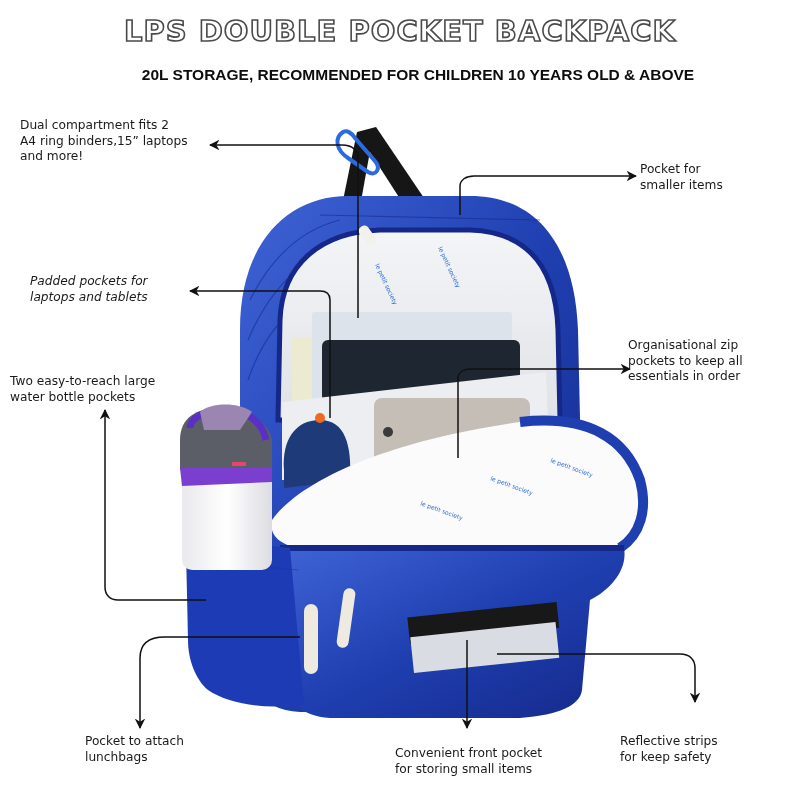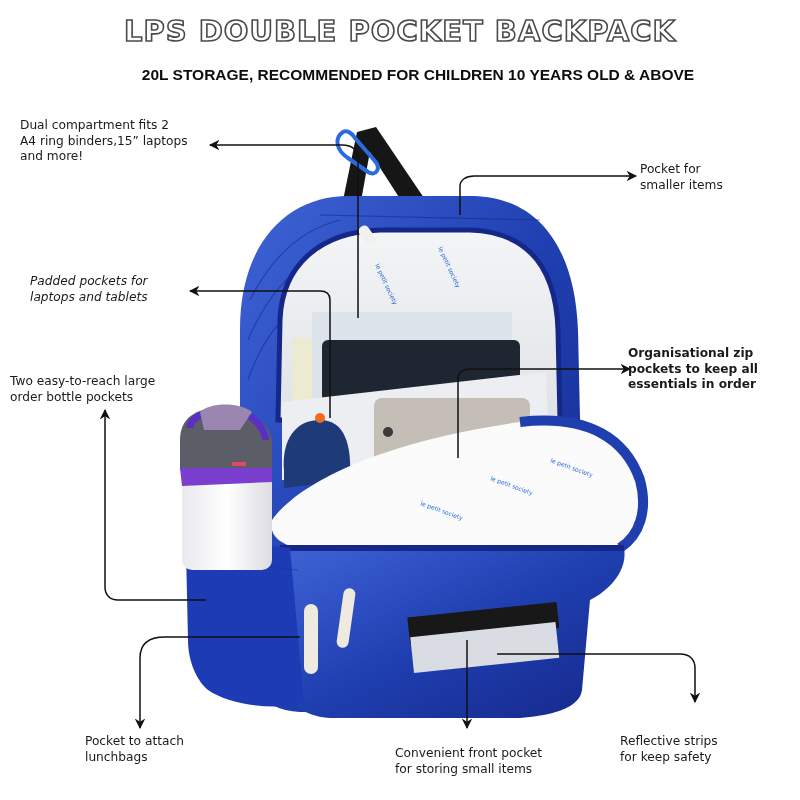--- a/index.html
+++ b/index.html
@@ -137,23 +137,23 @@
   </g>
 </svg>
 
 <div class="label" style="left:20px; top:118px; width:210px;">Dual compartment fits 2
 A4 ring binders,15” laptops
 and more!</div>
 <div class="label" style="left:640px; top:162px; width:110px;">Pocket for
 smaller items</div>
 <div class="label" style="left:30px; top:274px; width:160px;font-style:italic;">Padded pockets for
 laptops and tablets</div>
-<div class="label" style="left:628px; top:346px; width:140px;font-weight:bold;">Organisational zip
+<div class="label" style="left:628px; top:338px; width:140px;">Organisational zip
 pockets to keep all
 essentials in order</div>
 <div class="label" style="left:10px; top:374px; width:200px;">Two easy-to-reach large
-order bottle pockets</div>
+water bottle pockets</div>
 <div class="label" style="left:85px; top:734px; width:120px;">Pocket to attach
 lunchbags</div>
 <div class="label" style="left:395px; top:734px; width:180px;margin-top:12px;">Convenient front pocket
 for storing small items</div>
 <div class="label" style="left:620px; top:734px; width:150px;">Reflective strips
 for keep safety</div>
 
 </body></html>

